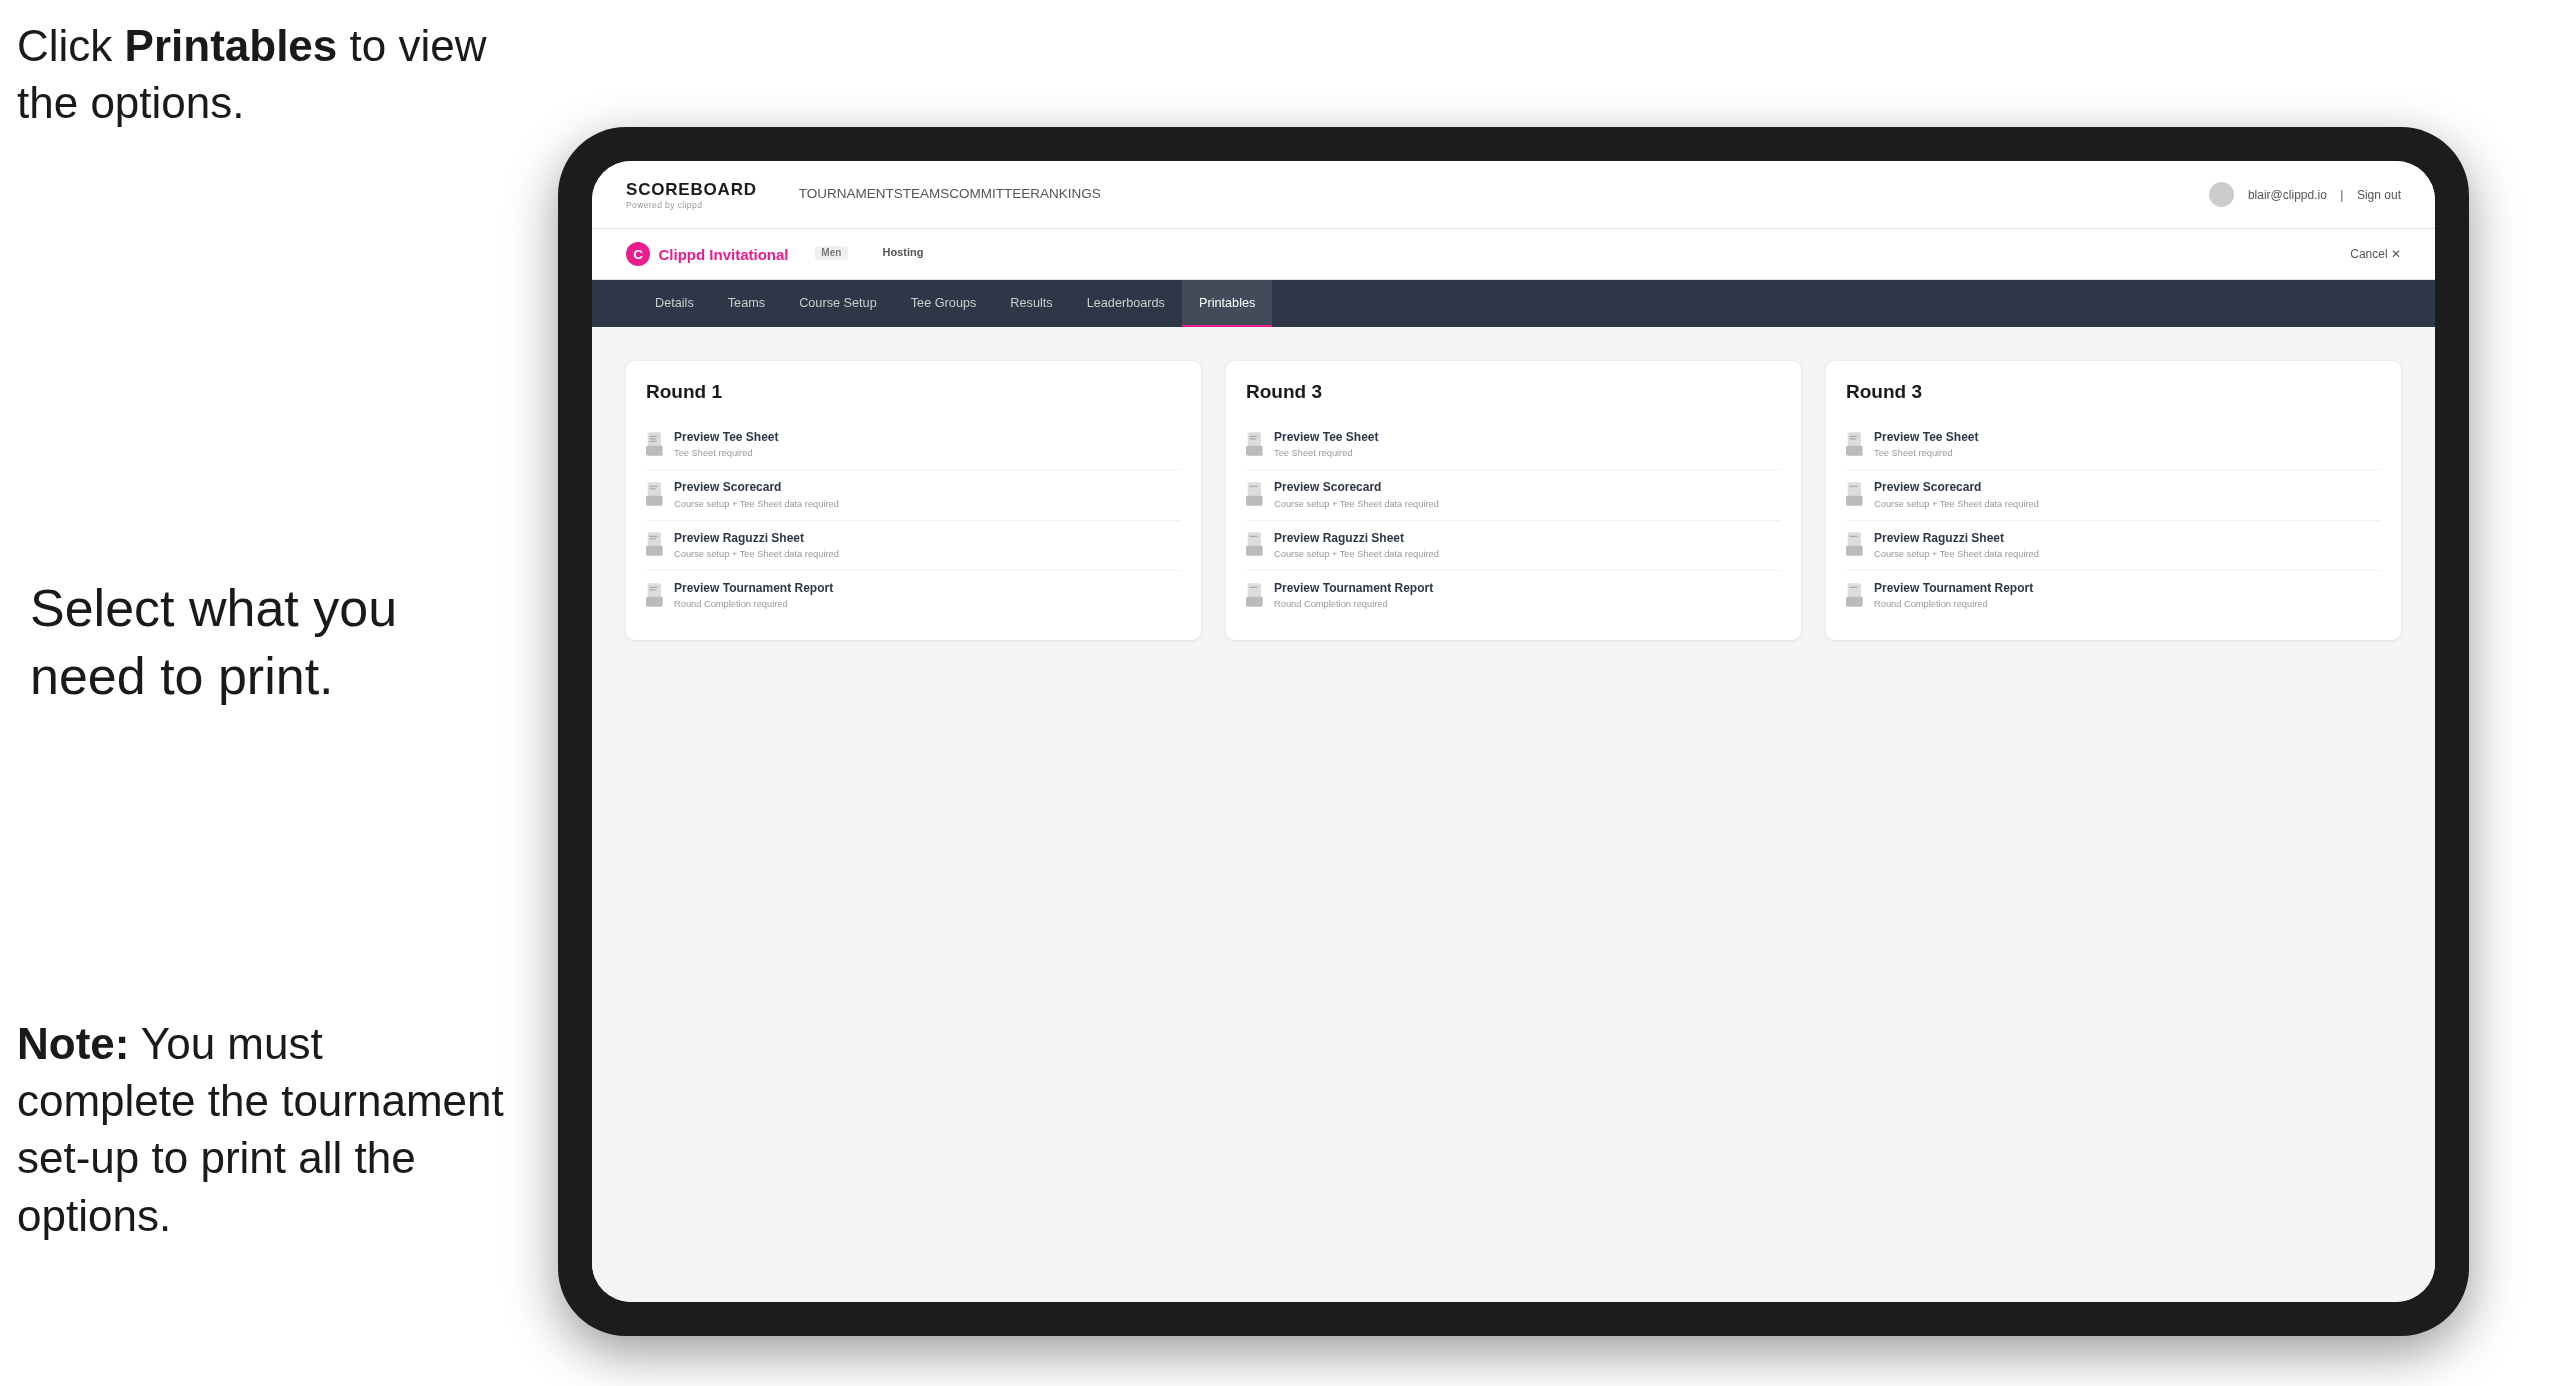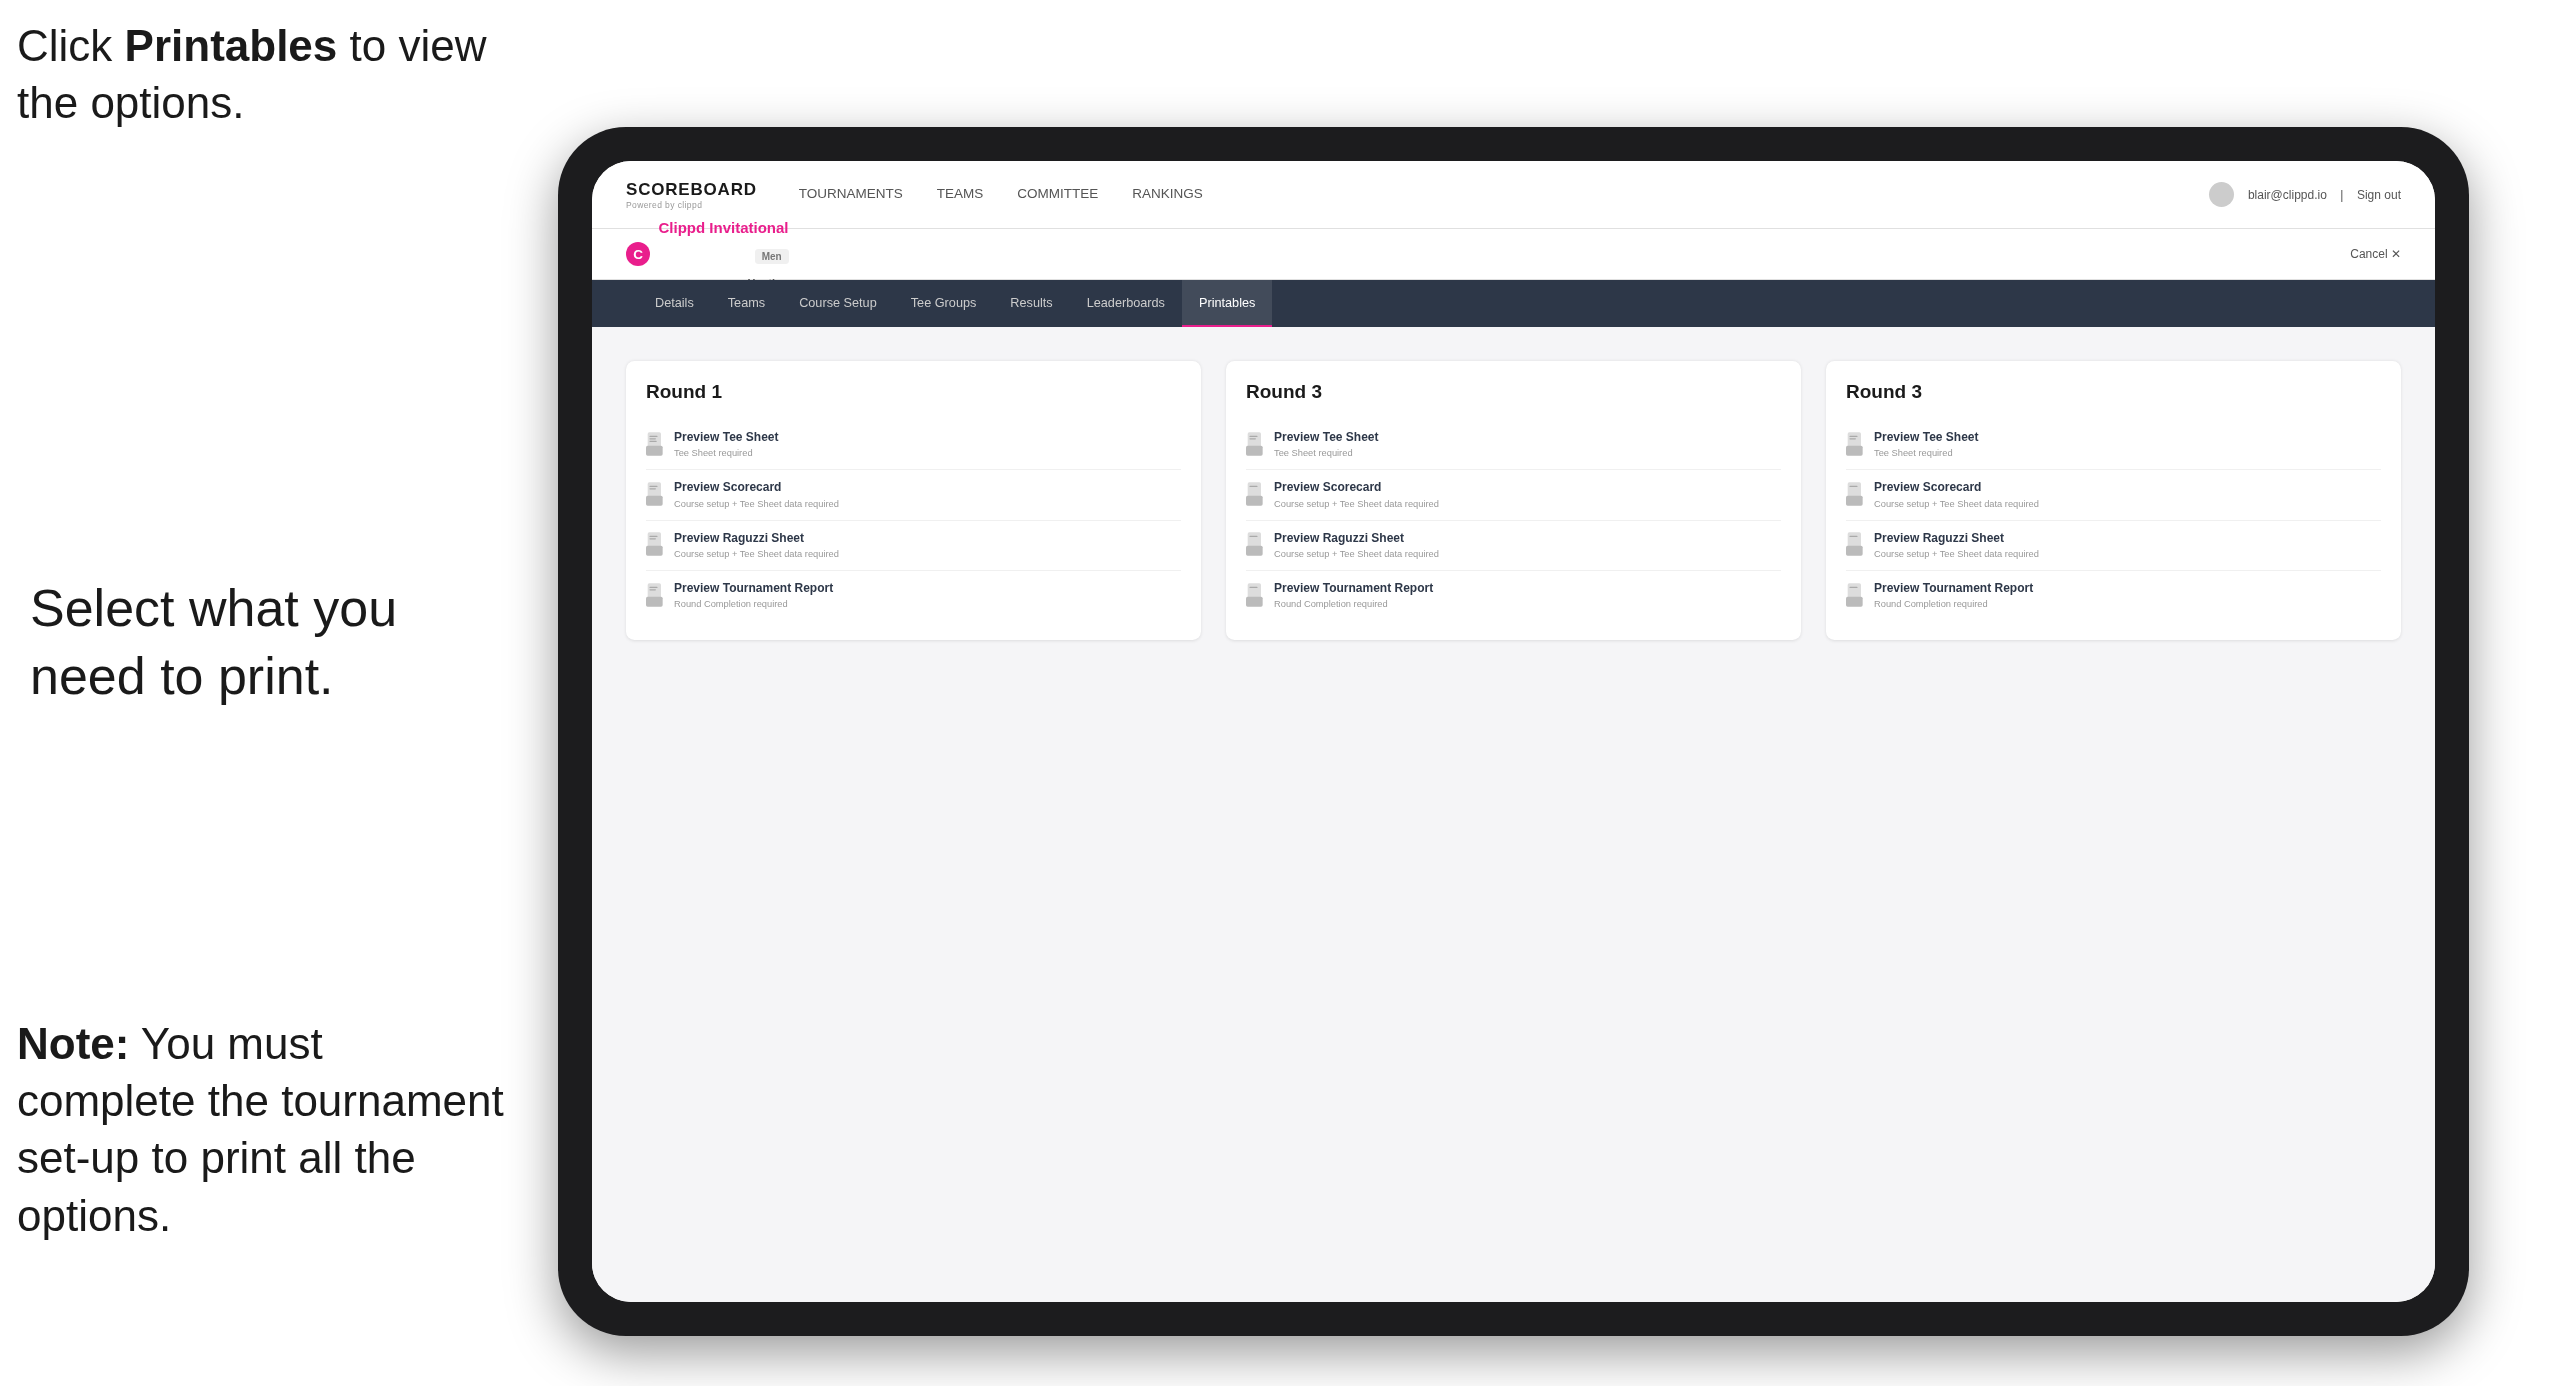--- a/index.html
+++ b/index.html
@@ -91,21 +91,20 @@
       letter-spacing: 0.8px;
     }
     .logo-sub {
       font-size: 8.5px;
       color: #999;
       letter-spacing: 0.4px;
     }
 
     .top-nav-links {
       display: flex;
-      gap: 34px;
       flex: 1;
     }
     .top-nav-link {
       font-size: 13.5px;
       color: #555;
       cursor: pointer;
       padding: 6.8px 0;
       font-weight: 500;
       border-bottom: 2.5px solid transparent;
     }
@@ -132,23 +131,22 @@
       align-items: center;
       height: 51px;
       border-bottom: 0.8px solid #e0e0e0;
       flex-shrink: 0;
     }
     .tournament-name {
       font-size: 15px;
       color: #e91e8c;
       font-weight: 600;
       display: flex;
-      align-items: flex-end;
-      gap: 13px;
-      flex-direction: column;
+      align-items: flex-start;
+      gap: 26px;
     }
     .tournament-badge {
       font-size: 10px;
       color: #777;
       background: #f0f0f0;
       padding: 1.7px 6.8px;
       border-radius: 3.4px;
     }
     .tournament-status {
       font-size: 11px;

